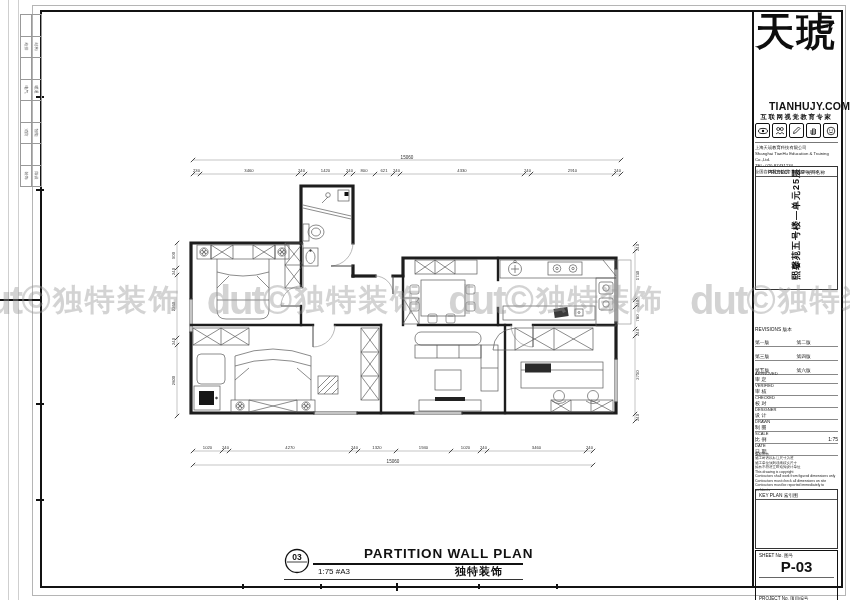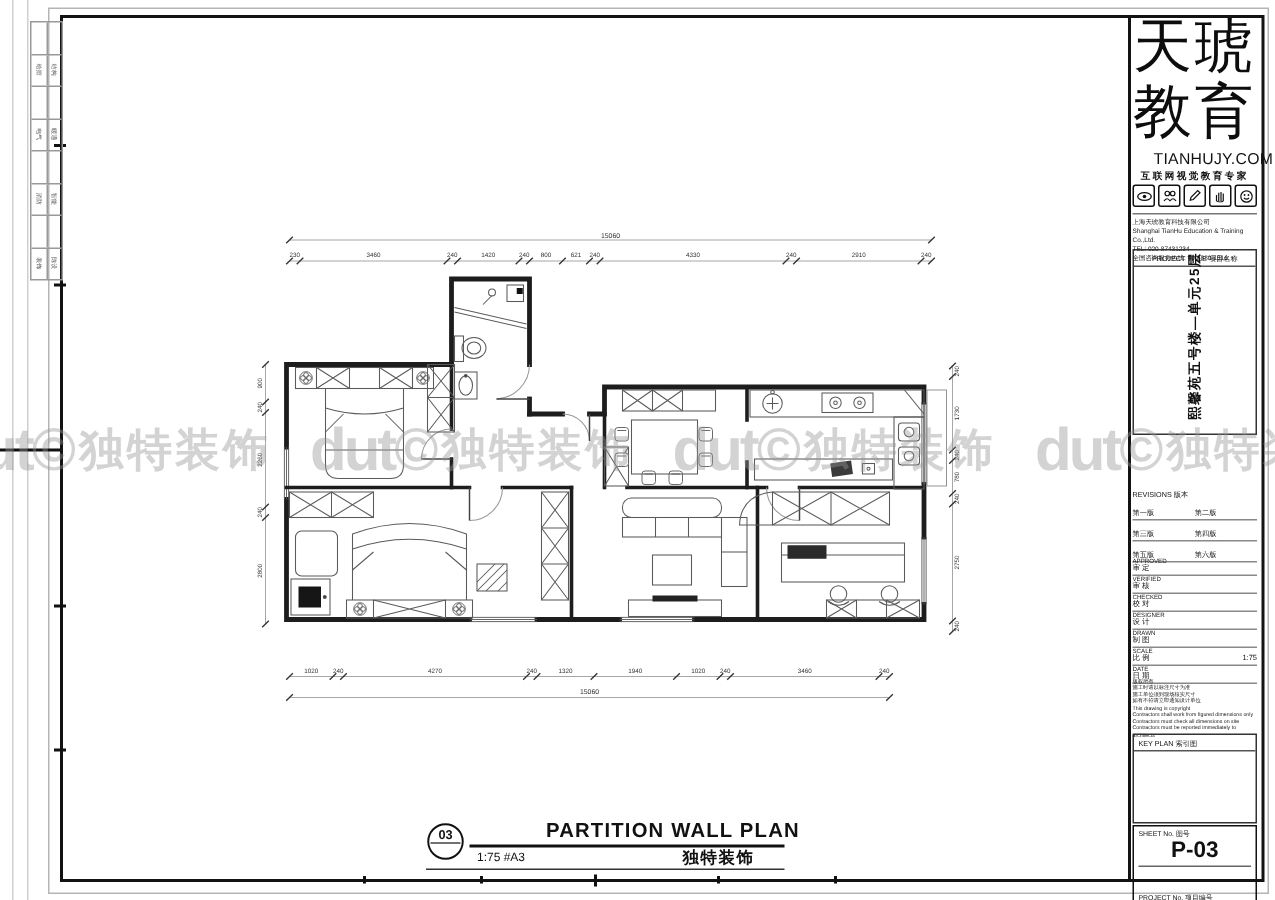--- a/index.html
+++ b/index.html
@@ -22,22 +22,22 @@
   .strip-cell span{transform:rotate(90deg);font-size:4px;color:#555;white-space:nowrap;}
   
   #watermarks{left:-35px;top:276px;width:920px;height:48px;display:flex;gap:26px;
               align-items:center;white-space:nowrap;overflow:hidden;pointer-events:none;z-index:30;}
   .wm-unit{display:flex;align-items:center;gap:4px;color:rgba(150,150,150,0.42);}
   .wm-logo{font-size:40px;font-weight:bold;letter-spacing:-2px;}
   .wm-text{font-size:30px;font-weight:bold;letter-spacing:2px;}
   
   #titleblock{left:755px;top:10px;width:83px;height:575px;}
   #titleblock .abs{left:0;right:0;}
-  .tb-brand{font-weight:400;font-size:39px;line-height:1;text-align:center;letter-spacing:2px;color:#0d0d0d;}
-  .tb-site{font-size:10.5px;font-weight:400;text-align:center;letter-spacing:0.2px;padding-left:14px;}
+  .tb-brand{font-weight:700;font-size:39px;line-height:1;text-align:center;letter-spacing:2px;color:#0d0d0d;}
+  .tb-site{font-size:10.5px;font-weight:700;text-align:center;letter-spacing:0.2px;padding-left:14px;}
   .tb-slogan{font-size:6.4px;font-weight:700;text-align:center;letter-spacing:1.6px;}
   .tb-icons{display:flex;justify-content:center;gap:2px;}
   .tb-icon{width:13px;height:13px;border:1.2px solid #111;border-radius:2px;display:flex;align-items:center;justify-content:center;}
   .tb-company{font-size:4.3px;line-height:1.4;color:#222;border-top:0.6px solid #777;padding-top:2px;}
   .tb-box{border:1px solid #333;}
   .tb-boxhdr{font-size:4.8px;text-align:center;border-bottom:0.6px solid #555;padding:1.5px 0;}
   #proj-vert{position:absolute;left:0;top:54%;width:100%;text-align:center;
              transform:rotate(-90deg);transform-origin:center;white-space:nowrap;
              font-size:9px;font-weight:700;letter-spacing:1px;}
   .tb-drawval{font-size:9px;font-weight:700;text-align:center;padding-top:4px;}
@@ -412,21 +412,20 @@
     <path d="M3,14 H23" stroke="#111" stroke-width="0.8"></path>
   </svg>
   <div class="abs" id="caption-title">PARTITION WALL PLAN</div>
   <div class="hline" style="left:313px;top:563px;width:210px;height:1.5px;"></div>
   <div class="abs" id="caption-scale">1:75 #A3</div>
   <div class="abs" id="caption-cn">独特装饰</div>
   <div class="hline" style="left:284px;top:579px;width:239px;height:0.8px;background:#333;"></div>
 
   <div class="abs" id="titleblock">
     <div class="abs tb-brand" style="top:2px;">天琥</div>
-    <div class="abs tb-brand" style="top:45px;">教育</div>
     <div class="abs tb-site" style="top:90px;">TIANHUJY.COM</div>
     <div class="abs tb-slogan" style="top:103px;">互联网视觉教育专家</div>
     <div class="abs tb-icons" style="top:113px;">
       <span class="tb-icon">
           <svg width="10" height="8" viewBox="0 0 10 8">
             <ellipse cx="5" cy="4" rx="4.5" ry="2.6" fill="none" stroke="#111" stroke-width="0.9"></ellipse>
             <circle cx="5" cy="4" r="1.2" fill="#111"></circle>
           </svg>
         </span>
       <span class="tb-icon">

